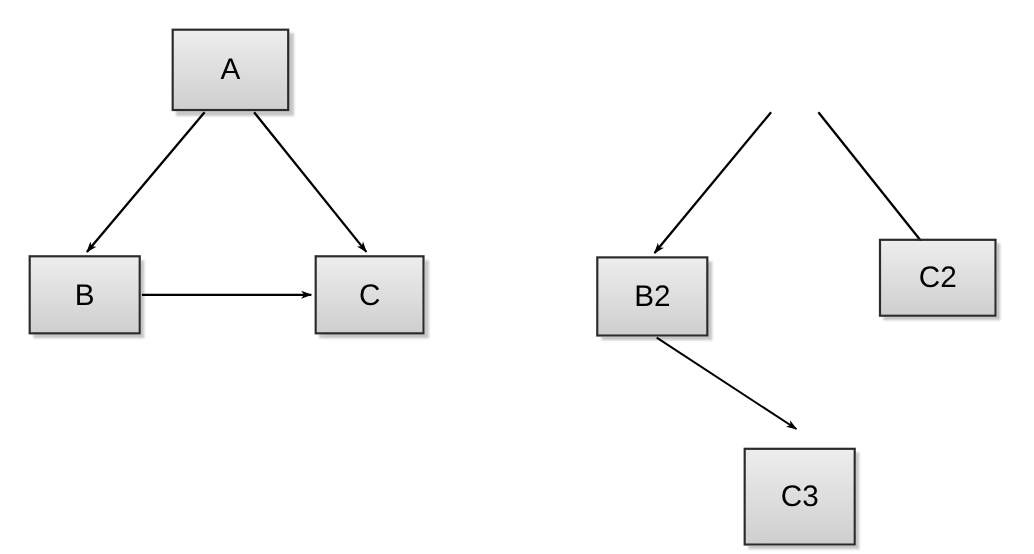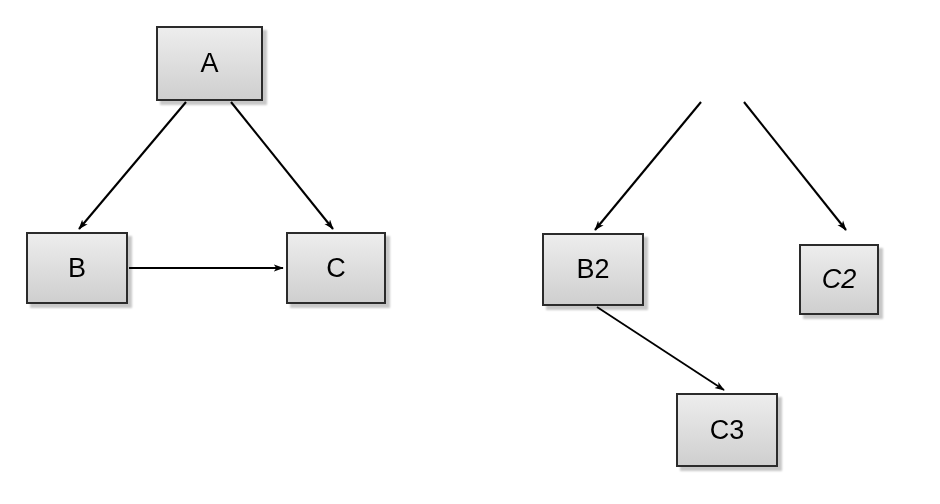--- a/index.html
+++ b/index.html
@@ -81,21 +81,21 @@
 
   <div class="node" style="left: 286px; top: 232px; width: 100px; height: 72px; border-color: rgb(43, 43, 43); background: linear-gradient(rgb(237, 237, 237) 0%, rgb(207, 207, 207) 100%);">
     <span class="node-label" style="color: rgb(0, 0, 0);">C</span>
   </div>
 
 
   <div class="node" style="left: 542px; top: 233px; width: 102px; height: 73px; border-color: rgb(43, 43, 43); background: linear-gradient(rgb(237, 237, 237) 0%, rgb(207, 207, 207) 100%);">
     <span class="node-label" style="color: rgb(0, 0, 0);">B2</span>
   </div>
 
-  <div class="node" style="left: 799px; top: 244px; width: 80px; height: 71px; border-color: rgb(43, 43, 43); background: linear-gradient(rgb(237, 237, 237) 0%, rgb(207, 207, 207) 100%); font-style: italic;">
+  <div class="node" style="left: 799px; top: 217px; width: 107px; height: 71px; border-color: rgb(43, 43, 43); background: linear-gradient(rgb(237, 237, 237) 0%, rgb(207, 207, 207) 100%);">
     <span class="node-label" style="color: rgb(0, 0, 0);">C2</span>
   </div>
 
-  <div class="node" style="left: 676px; top: 393px; width: 102px; height: 74px; border-color: rgb(43, 43, 43); background: linear-gradient(rgb(237, 237, 237) 0%, rgb(207, 207, 207) 100%); justify-content: center;">
+  <div class="node" style="left: 676px; top: 407px; width: 102px; height: 89px; border-color: rgb(43, 43, 43); background: linear-gradient(rgb(237, 237, 237) 0%, rgb(207, 207, 207) 100%); justify-content: center;">
     <span class="node-label" style="color: rgb(0, 0, 0);">C3</span>
   </div>
 
 </div>
 
 </body></html>

